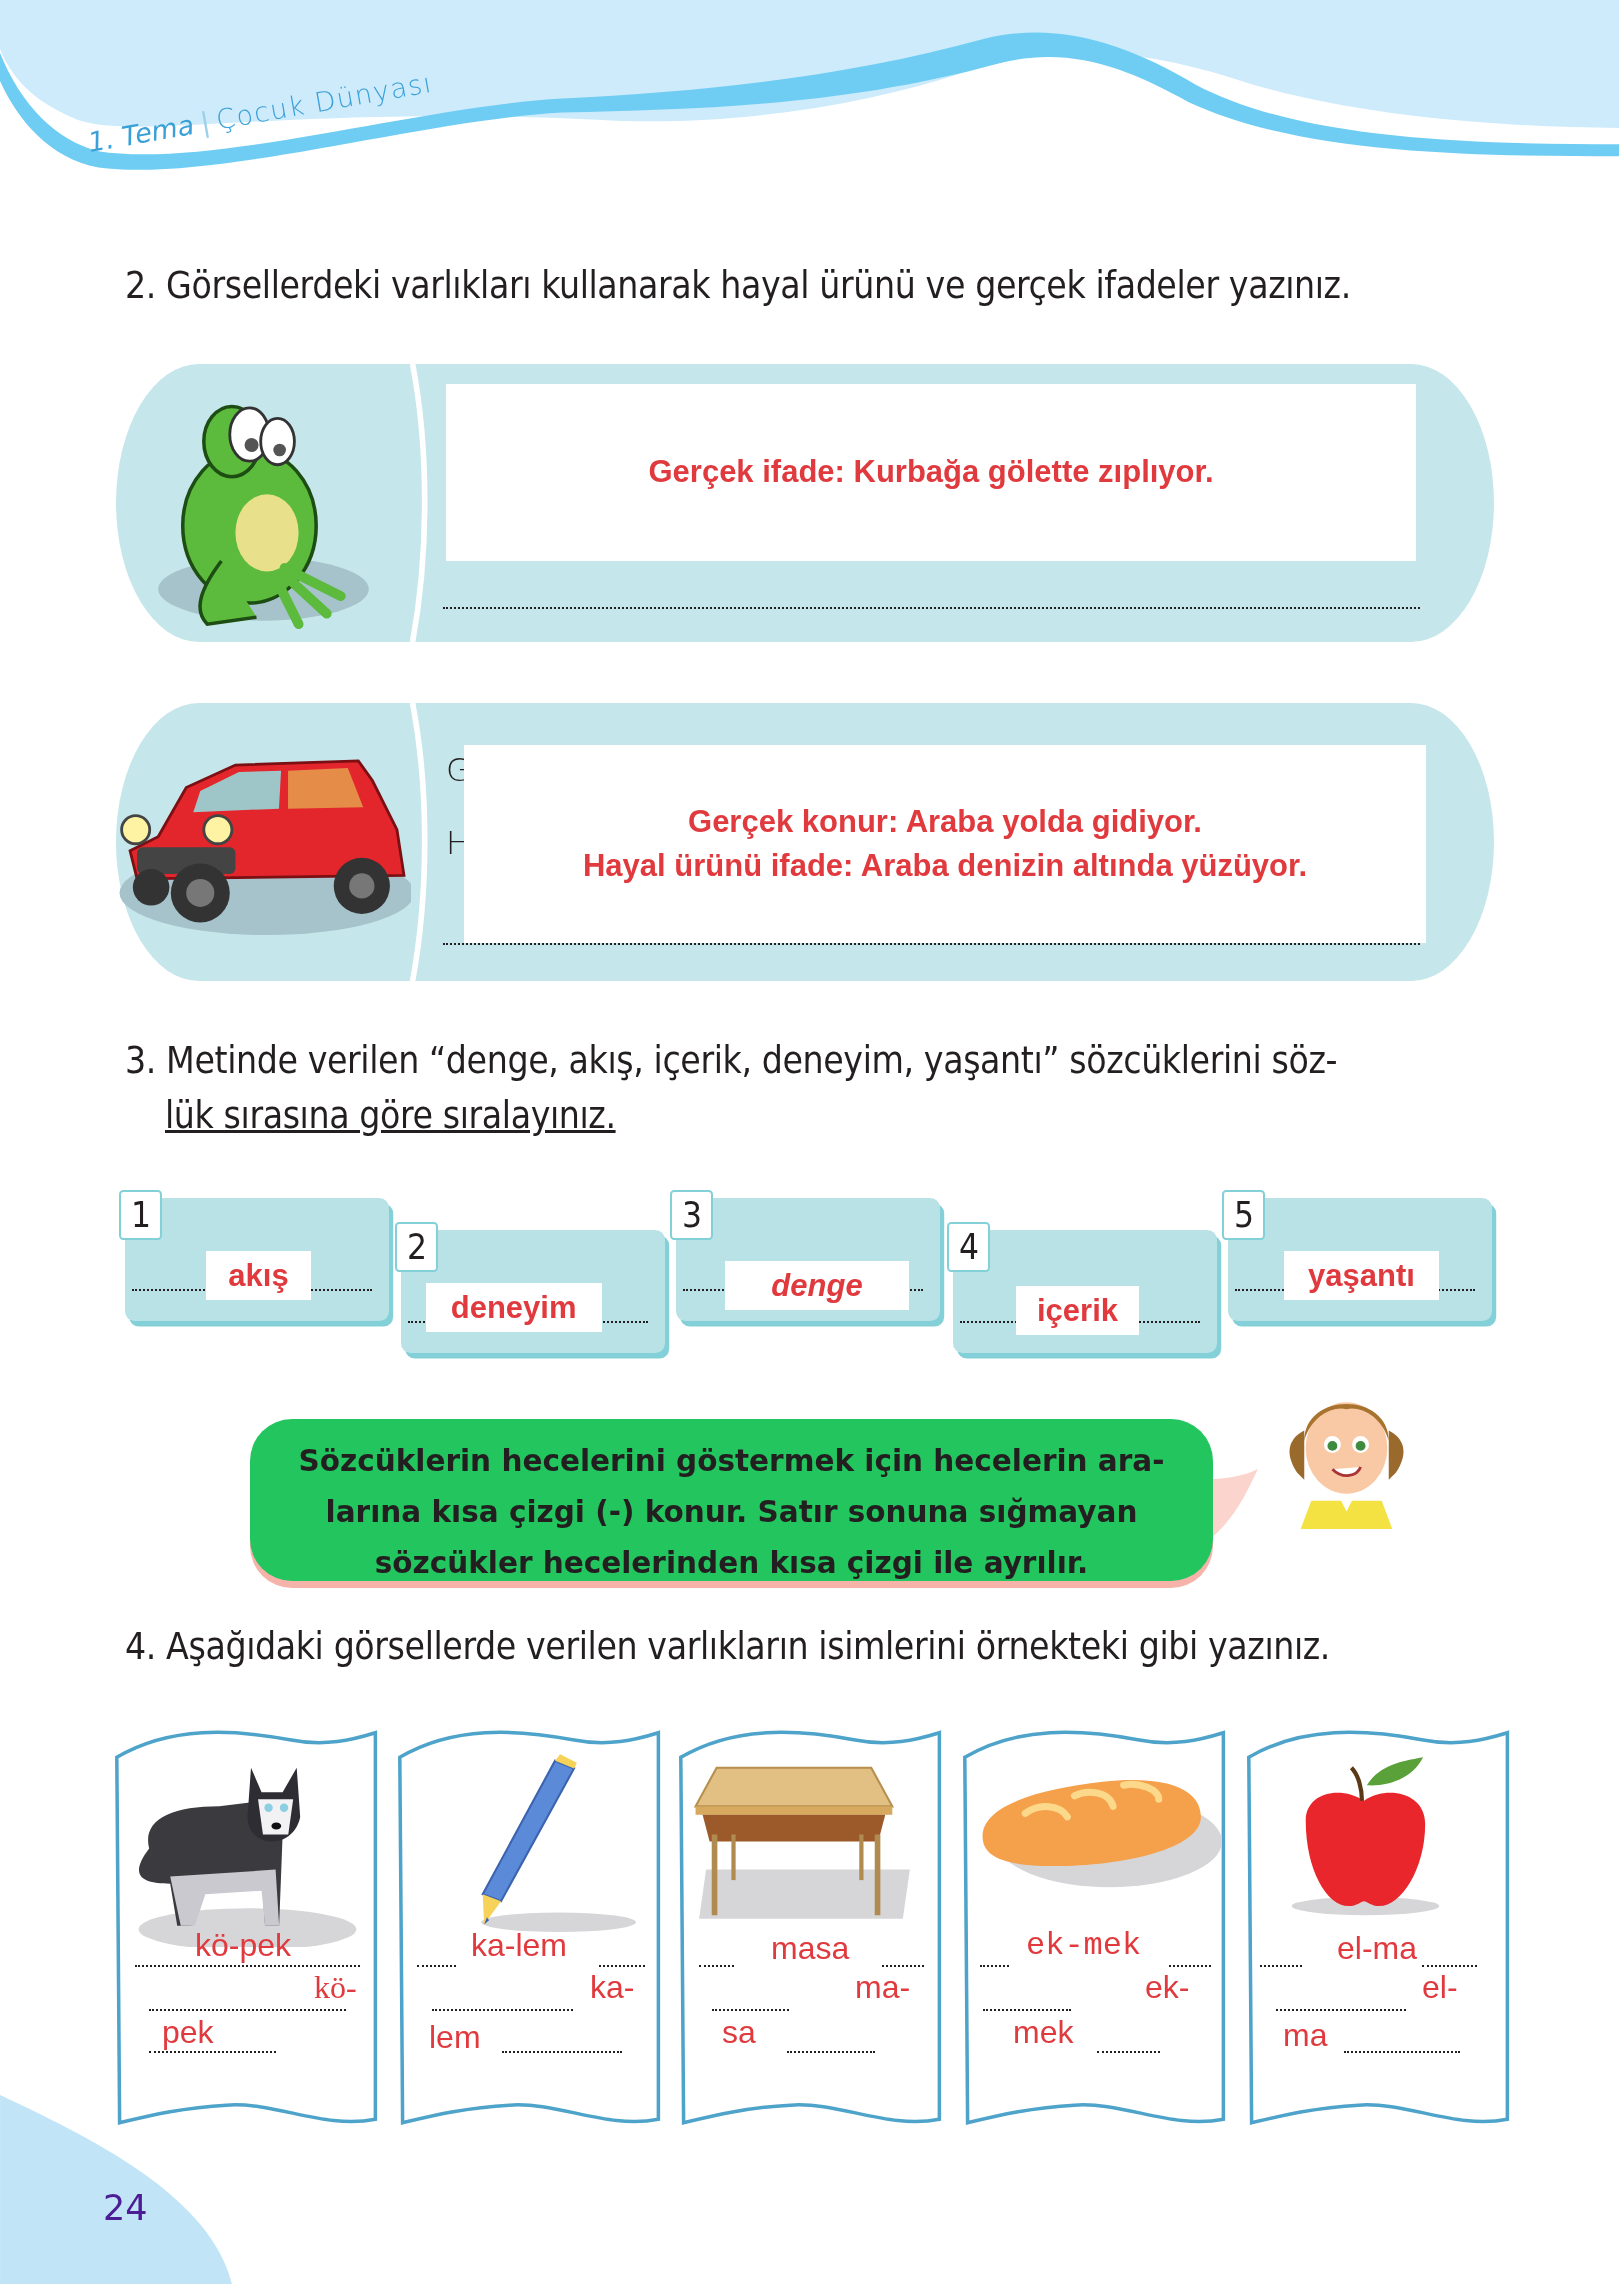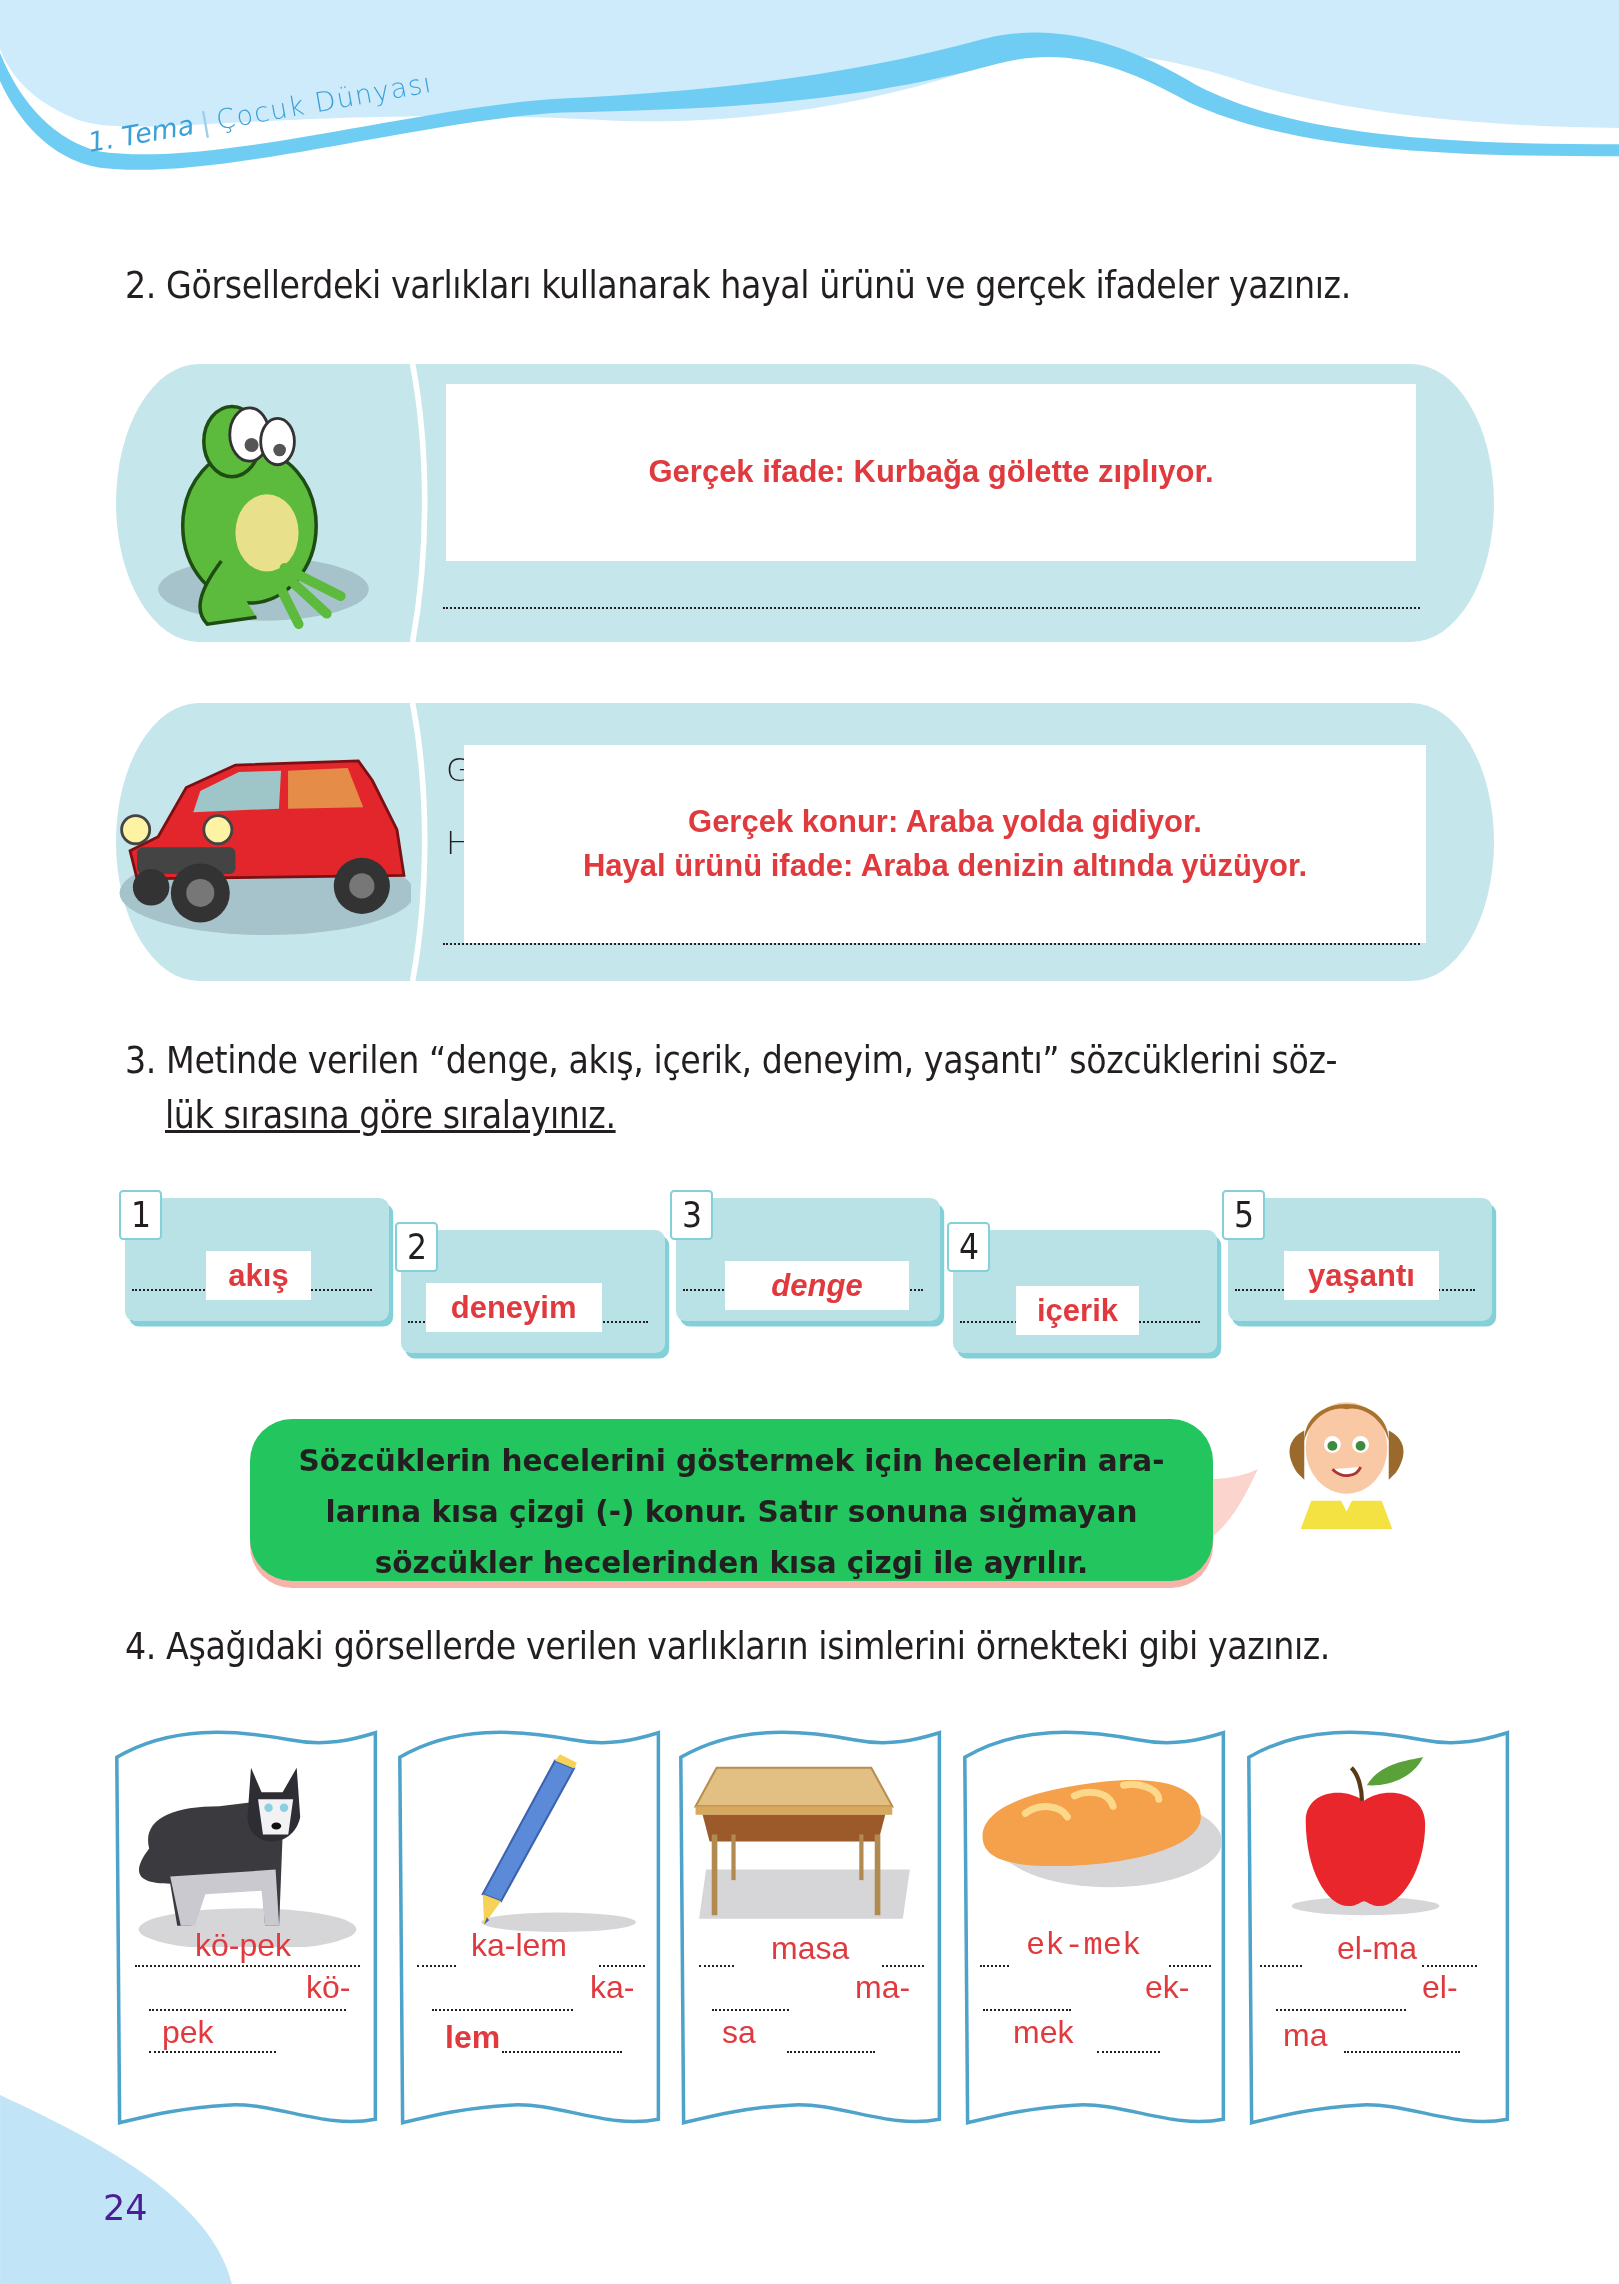--- a/index.html
+++ b/index.html
@@ -180,42 +180,42 @@
     <path d="M80,180 L230,170 L235,250 L215,250 L210,200 L130,205 L115,250 L95,250 Z" fill="#c9c9cf"></path>
     <path d="M195,25 L210,60 L240,60 L260,25 L265,95 C260,120 240,130 225,130 C205,130 190,115 190,95 Z" fill="#2d2d33"></path>
     <path d="M205,70 L255,70 L248,120 L212,120 Z" fill="#f2f2f4"></path>
     <circle cx="220" cy="82" r="6" fill="#8ccfe0"></circle>
       <circle cx="242" cy="82" r="6" fill="#8ccfe0"></circle>
     <ellipse cx="231" cy="108" rx="7" ry="5" fill="#111"></ellipse>
   </svg>
   <div class="syl" style="left:81px; top:205px;">kö-pek</div>
   <div class="dl" style="left:21px; width:225px; top:243px;"></div>
   <div class="dl" style="left:35px; width:197px; top:287px;"></div>
-  <div class="syl" style="left:192px; top:247px;">kö-</div>
+  <div class="syl" style="left:200px; top:247px;font-family:Liberation Serif, serif;">kö-</div>
   <div class="syl" style="left:48px; top:292px;">pek</div>
   <div class="dl" style="left:35px; width:127px; top:329px;"></div>
 </div>
 
 <div class="card" style="left:397px;">
   <svg class="frame" width="267" height="422" viewBox="0 0 380 600">
     <path d="M4,50 C80,5 170,10 250,25 C300,35 340,25 372,15 L372,565 C300,580 230,540 160,545 C100,548 50,560 8,570 Z" fill="#fff" stroke="#4da3c9" stroke-width="5"></path>
   </svg>
   <svg class="pic" viewBox="0 0 380 280">
     <ellipse cx="230" cy="245" rx="110" ry="14" fill="#d6d6d8"></ellipse>
     <path d="M225,15 L252,26 L148,215 L122,205 Z" fill="#5b8bd8" stroke="#3c63b0" stroke-width="3"></path>
     <path d="M122,205 L148,215 L124,248 Z" fill="#f6d258"></path>
     <path d="M128,238 L124,248 L131,242 Z" fill="#3c63b0"></path>
     <path d="M225,15 L252,26 L256,18 L232,6 Z" fill="#f6d258"></path>
   </svg>
   <div class="syl" style="left:74px; top:205px;">ka-lem</div>
   <div class="dl" style="left:19.7px; width:39px; top:243px;"></div>
   <div class="dl" style="left:202px; width:46px; top:243px;"></div>
   <div class="dl" style="left:35px; width:141px; top:287px;"></div>
   <div class="syl" style="left:193px; top:247px;">ka-</div>
-  <div class="syl" style="left:48px; top:297px;font-weight:bold;">lem</div>
+  <div class="syl" style="left:32px; top:297px;">lem</div>
   <div class="dl" style="left:105px; width:120px; top:329px;"></div>
 </div>
 
 <div class="card" style="left:678px;">
   <svg class="frame" width="267" height="422" viewBox="0 0 380 600">
     <path d="M4,50 C80,5 170,10 250,25 C300,35 340,25 372,15 L372,565 C300,580 230,540 160,545 C100,548 50,560 8,570 Z" fill="#fff" stroke="#4da3c9" stroke-width="5"></path>
   </svg>
   <svg class="pic" viewBox="0 0 380 280">
     <path d="M40,170 L330,170 L320,240 L30,240 Z" fill="#d6d6d8"></path>
     <path d="M55,25 L275,25 L305,80 L25,80 Z" fill="#e2bf82" stroke="#b68f4f" stroke-width="3"></path>

